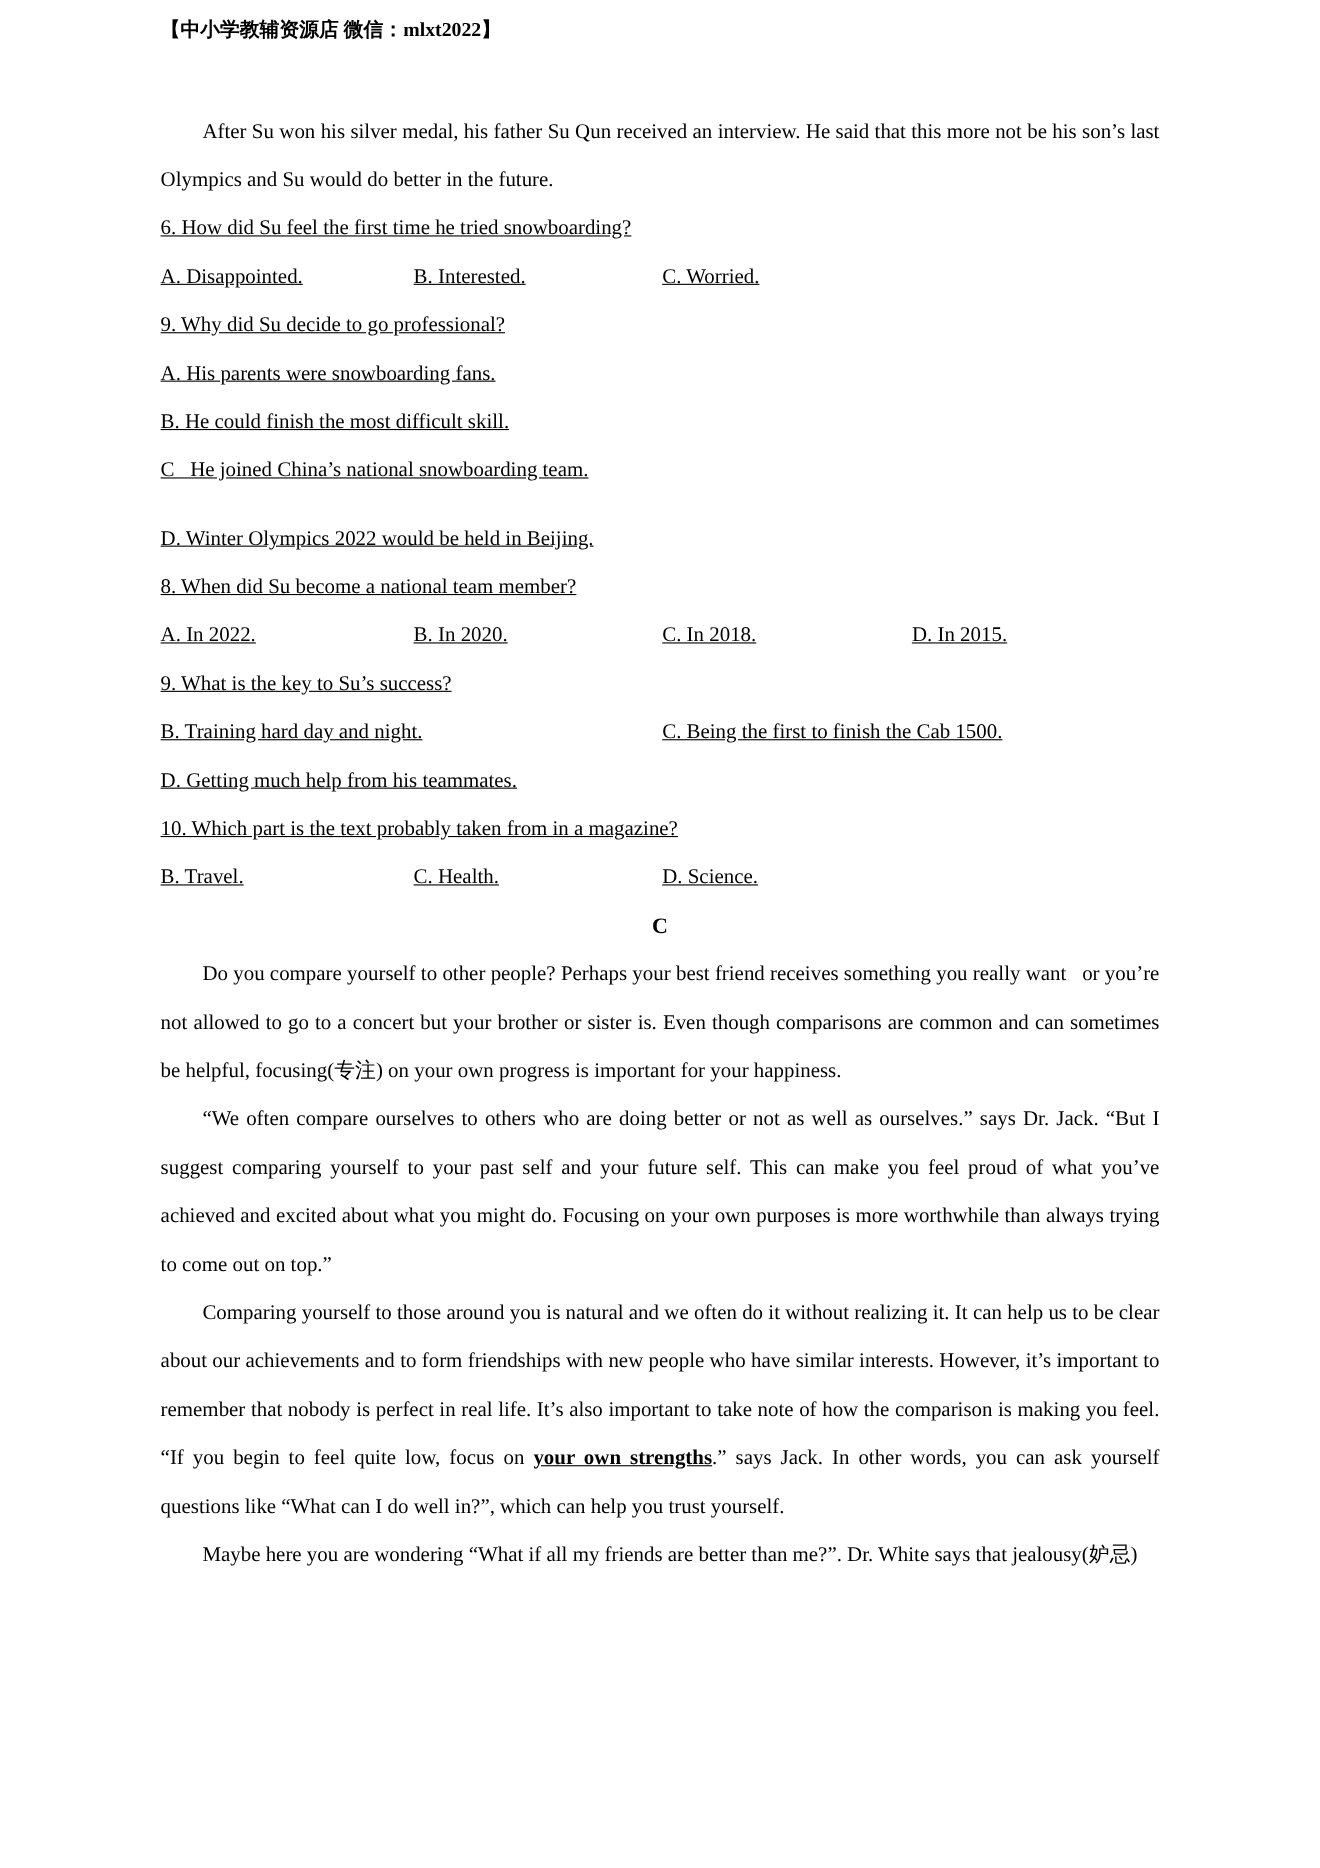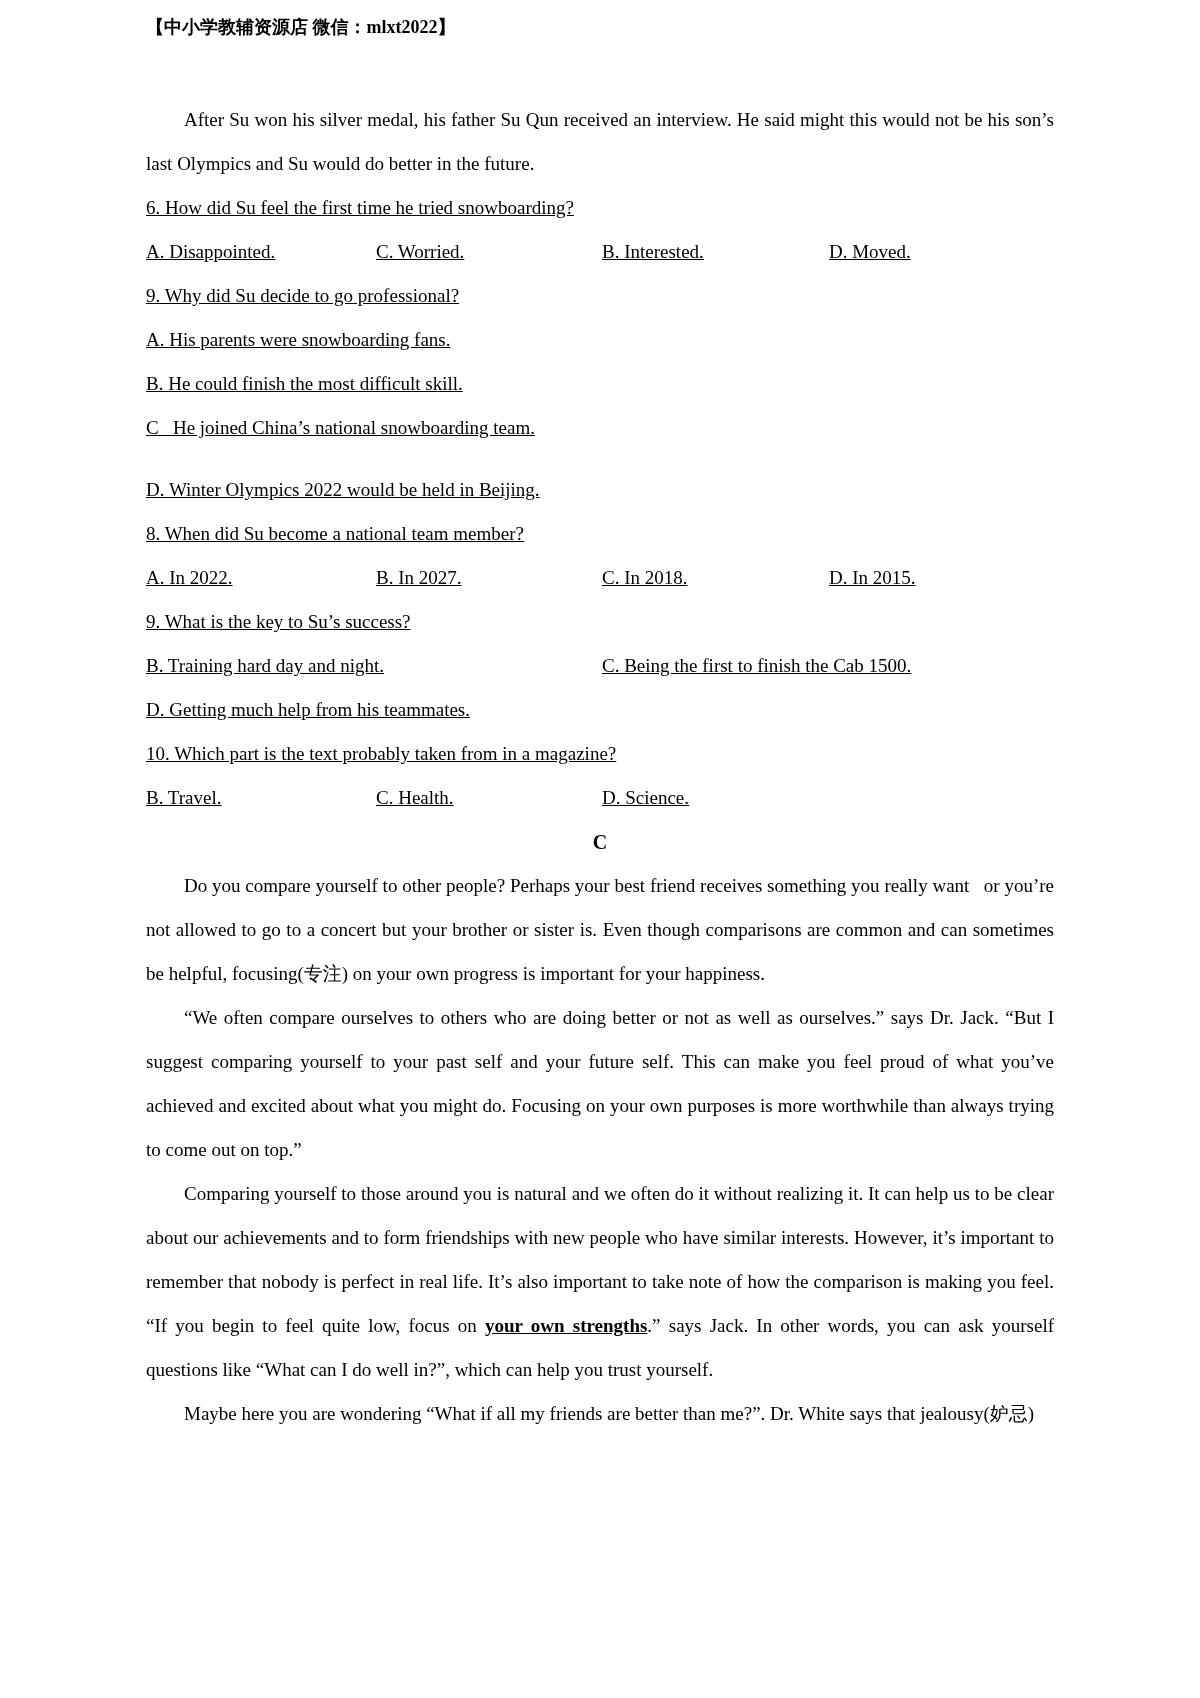--- a/index.html
+++ b/index.html
@@ -69,47 +69,46 @@
 </style>
 </head>
 <body>
 
 <div class="page">
 
   <div class="doc-header">【中小学教辅资源店 微信：mlxt2022】</div>
 
   <div class="content">
 
-    <p class="para">After Su won his silver medal, his father Su Qun received an interview. He said might this would not be his son’s last Olympics and Su would do better in the future.</p>
+    <p class="para">After Su won his silver medal, his father Su Qun received an interview. He said that this more not be his son’s last Olympics and Su would do better in the future.</p>
 
     <div class="q-block">
       <div class="q-text">6. How did Su feel the first time he tried snowboarding?</div>
       <div class="opts-row4">
         <span>A. Disappointed.</span>
+        <span>B. Interested.</span>
         <span>C. Worried.</span>
-        <span>B. Interested.</span>
-        <span>D. Moved.</span>
       </div>
     </div>
 
     <div class="q-block">
       <div class="q-text">9. Why did Su decide to go professional?</div>
       <div class="opts-stack">
         <div class="opt-line">A. His parents were snowboarding fans.</div>
         <div class="opt-line">B. He could finish the most difficult skill.</div>
         <div class="opt-line">C&nbsp;&nbsp; He joined China’s national snowboarding team.</div>
         <div class="opt-line gap-top">D. Winter Olympics 2022 would be held in Beijing.</div>
       </div>
     </div>
 
     <div class="q-block">
       <div class="q-text">8. When did Su become a national team member?</div>
       <div class="opts-row4">
         <span>A. In 2022.</span>
-        <span>B. In 2027.</span>
+        <span>B. In 2020.</span>
         <span>C. In 2018.</span>
         <span>D. In 2015.</span>
       </div>
     </div>
 
     <div class="q-block">
       <div class="q-text">9. What is the key to Su’s success?</div>
       <div class="opts-row2">
         <span>B. Training hard day and night.</span>
         <span>C. Being the first to finish the Cab 1500.</span>

